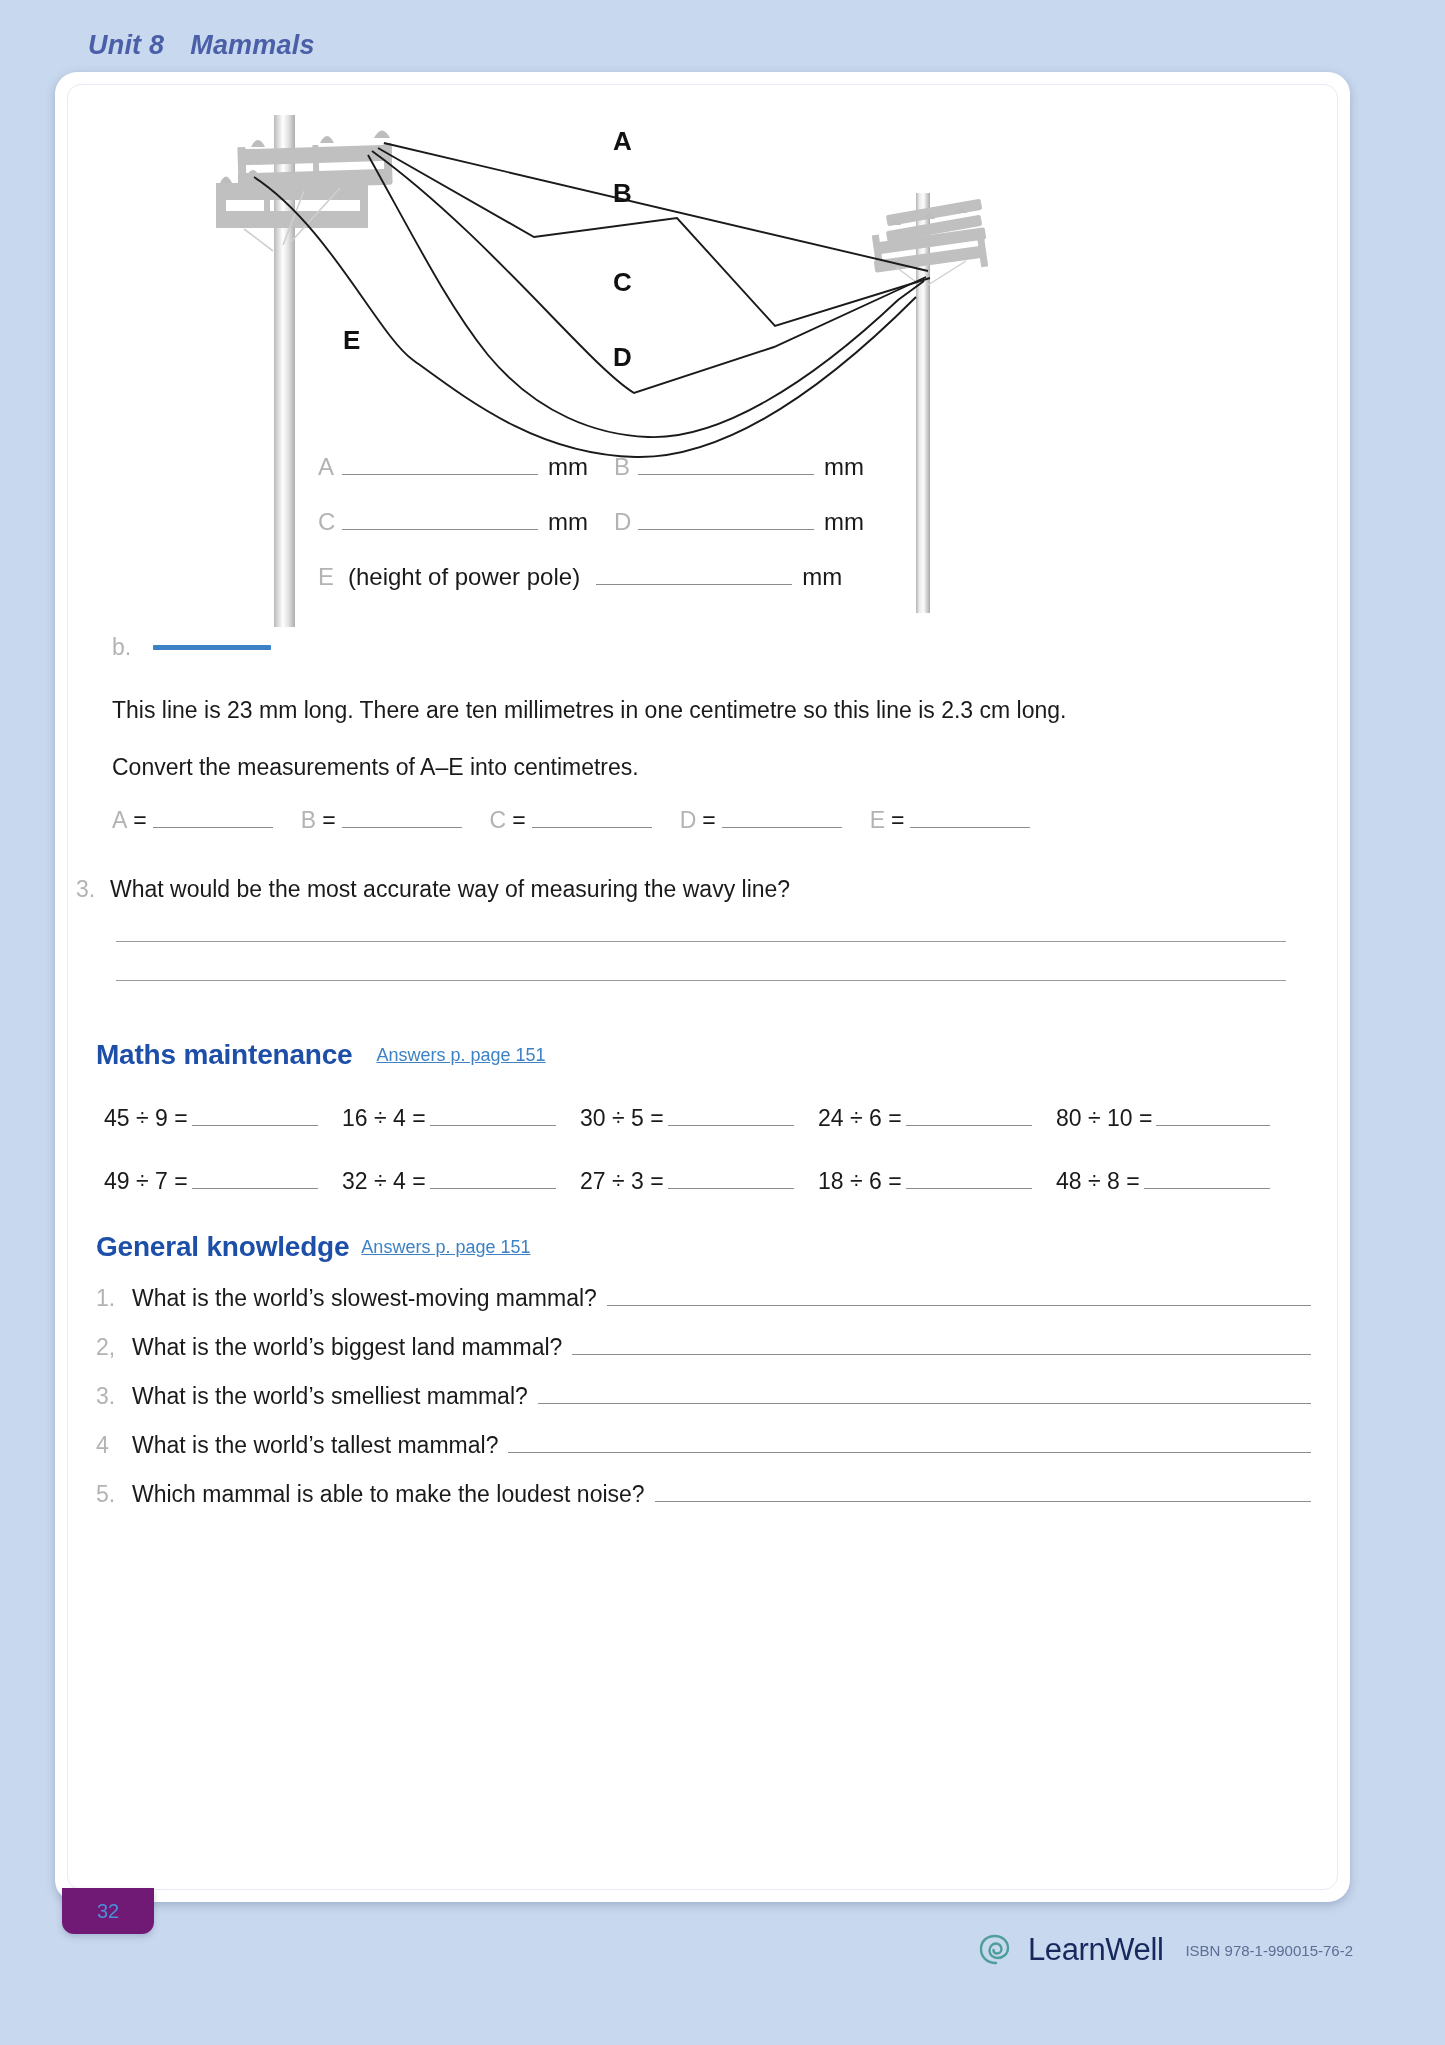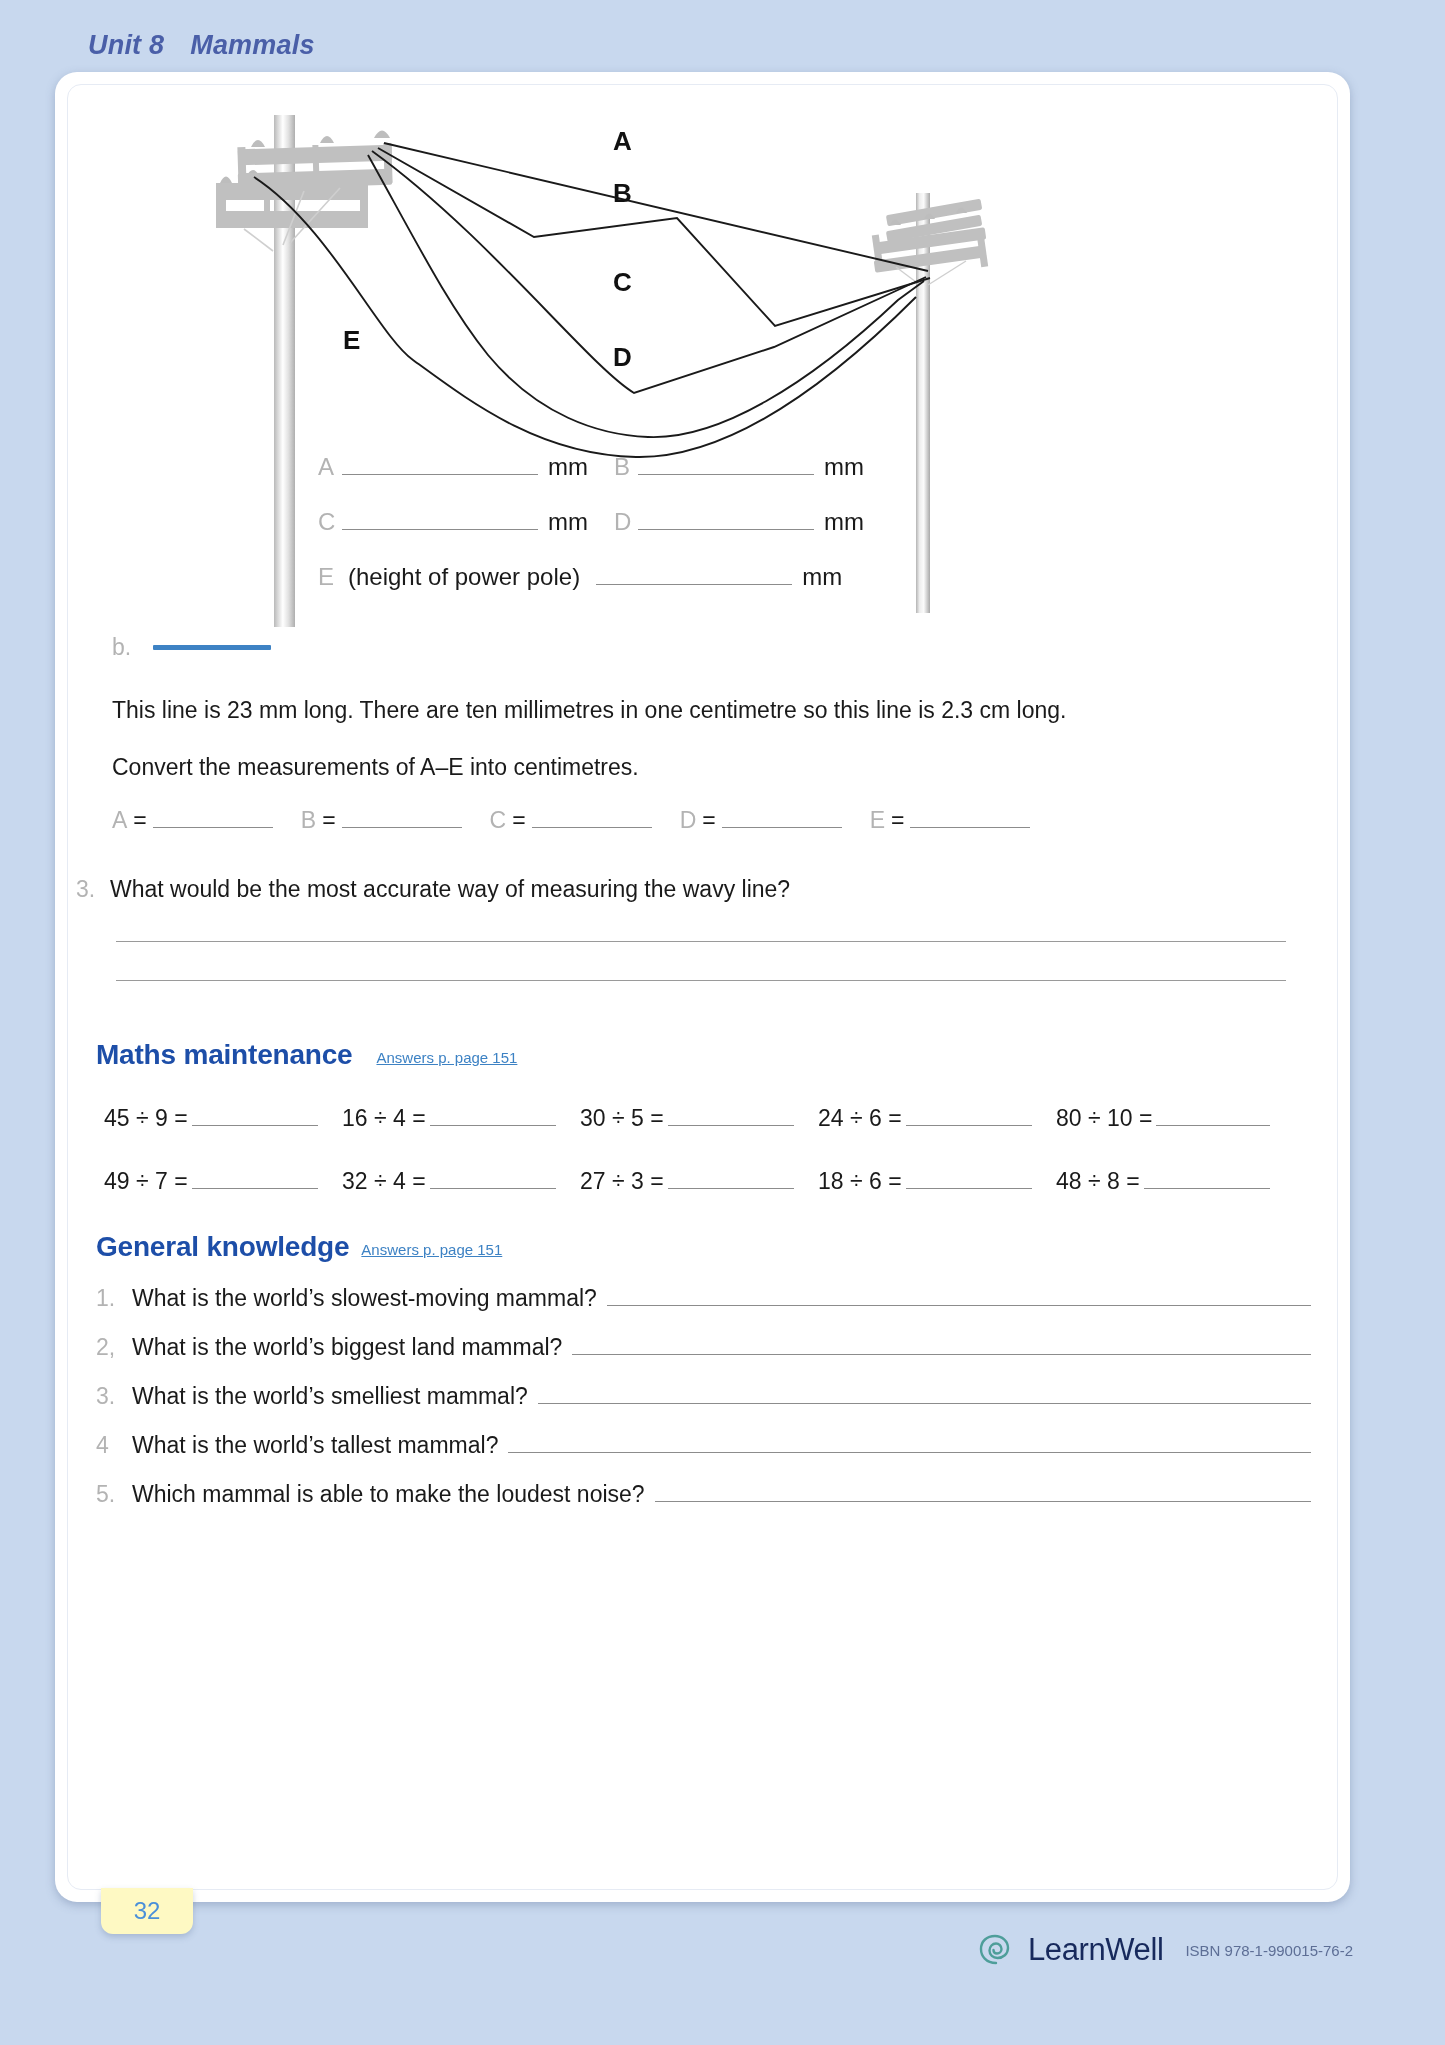--- a/index.html
+++ b/index.html
@@ -33,25 +33,25 @@
     width:1271px; height:1806px;
     background:#fff; border-radius:14px;
     border:1px solid #e6ebf4;
     overflow:hidden;
   }
 
   
   .page-tab{
     position:absolute; left:62px; top:1888px;
     width:92px; height:46px;
-    background:#fef9c3;
+    background:#701a75;
     border-radius:0 0 12px 12px;
     box-shadow:0 3px 6px rgba(80,100,140,.28);
     display:flex; align-items:center; justify-content:center;
-    font-size:24px; color:#4a90d9;margin-left:39px;
+    font-size:20px; color:#4a90d9;
   }
 
   
   .footer{
     position:absolute; left:0; top:1930px; width:1445px; height:60px;
     display:flex; align-items:flex-start; justify-content:flex-end;
     padding-right:92px; gap:14px;
   }
   .brand-wrap{ display:flex; align-items:center; gap:12px;}
   .brand-name{ font-size:31px; color:#17295c; letter-spacing:-.4px;}
@@ -111,21 +111,21 @@
     border-bottom:1px solid #9a9a9a; height:1px; width:1170px;
   }
 
   
   .section-head{
     display:flex; align-items:flex-end; gap:12px;
     margin-left:28px;
   }
   .sh-title{ font-size:28px; font-weight:bold; color:#1d4ea8; letter-spacing:-.2px;}
   .sh-ans{
-    font-size:15px; color:#3d82c4; text-decoration:underline;
+    font-size:18px; color:#3d82c4; text-decoration:underline;
     padding-bottom:5px;
   }
 
   
   .maths-grid{ margin-left:36px; margin-top:34px; }
   .maths-row{ display:flex; margin-bottom:36px; }
   .maths-cell{ width:238px; display:flex; align-items:baseline; font-size:23px; color:#1a1a1a;}
   .maths-eq{ white-space:nowrap; }
   .maths-line{ border-bottom:1px solid #8c8c8c; flex:1; height:17px; margin-left:4px; margin-right:24px;}
 

